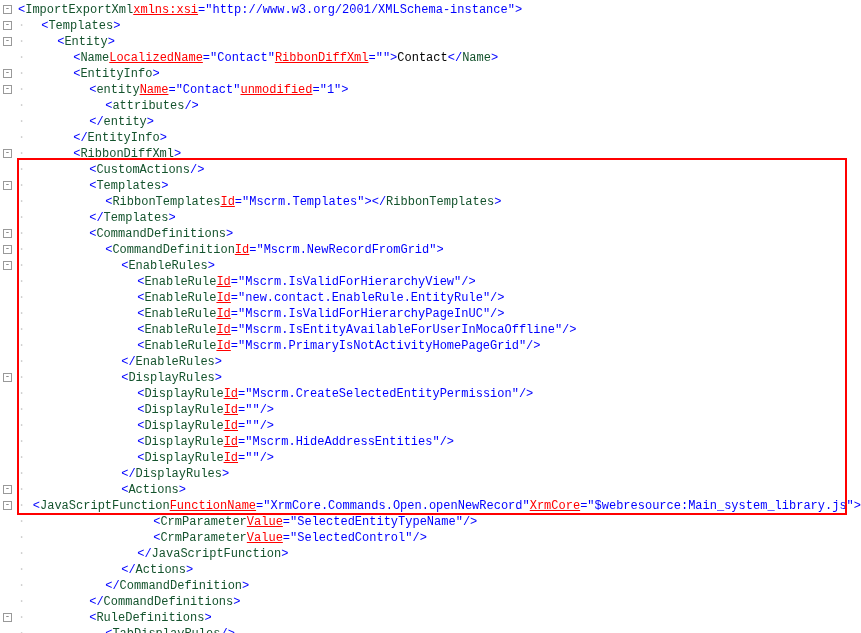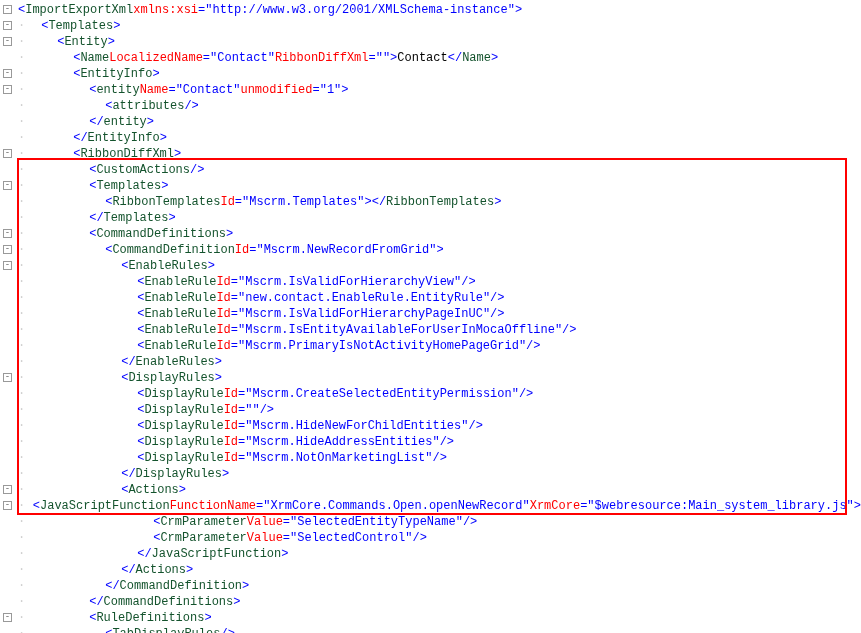--- a/index.html
+++ b/index.html
@@ -38,21 +38,21 @@
     .i1 { width: 16px; }
     .i2 { width: 32px; }
     .i3 { width: 48px; }
     .i4 { width: 64px; }
     .i5 { width: 80px; }
     .i6 { width: 96px; }
     .i7 { width: 112px; }
     .i8 { width: 128px; }
     .bracket { color: #0000ff; }
     .tag { color: #14532d; }
-    .attrname { color: #ff0000; }
+    .attrname { color: #ff0000; text-decoration: underline; }
     .attrval { color: #0000ff; }
     .text { color: #000000; }
     .url { color: #0000ff; }
     .highlight-box {
       position: absolute;
       border: 2px solid #ff0000;
       pointer-events: none;
       left: 17px;
       top: 158px;
       width: 830px;
@@ -396,21 +396,20 @@
 
 <div class="line">
       <span class="gutter"></span>
       <span class="pipe">·</span>
       <span class="indent i7"></span>
       <span class="bracket">&lt;</span>
       <span class="tag">DisplayRule</span> 
       <span class="attrname">Id</span>
       <span class="bracket">=</span>
       <span class="bracket">"</span>
-      <span class="attrval">Mscrm.HideNewForChildEntities</span>
       <span class="bracket">"</span> 
       <span class="bracket">/&gt;</span>
     </div>
 
 <div class="line">
       <span class="gutter"></span>
       <span class="pipe">·</span>
       <span class="indent i7"></span>
       <span class="bracket">&lt;</span>
       <span class="tag">DisplayRule</span> 
@@ -424,21 +423,20 @@
 
 <div class="line">
       <span class="gutter"></span>
       <span class="pipe">·</span>
       <span class="indent i7"></span>
       <span class="bracket">&lt;</span>
       <span class="tag">DisplayRule</span> 
       <span class="attrname">Id</span>
       <span class="bracket">=</span>
       <span class="bracket">"</span>
-      <span class="attrval">Mscrm.NotOnMarketingList</span>
       <span class="bracket">"</span> 
       <span class="bracket">/&gt;</span>
     </div>
 
 <div class="line">
       <span class="gutter"></span>
       <span class="pipe">·</span>
       <span class="indent i6"></span>
       <span class="bracket">&lt;/</span>
       <span class="tag">DisplayRules</span>

